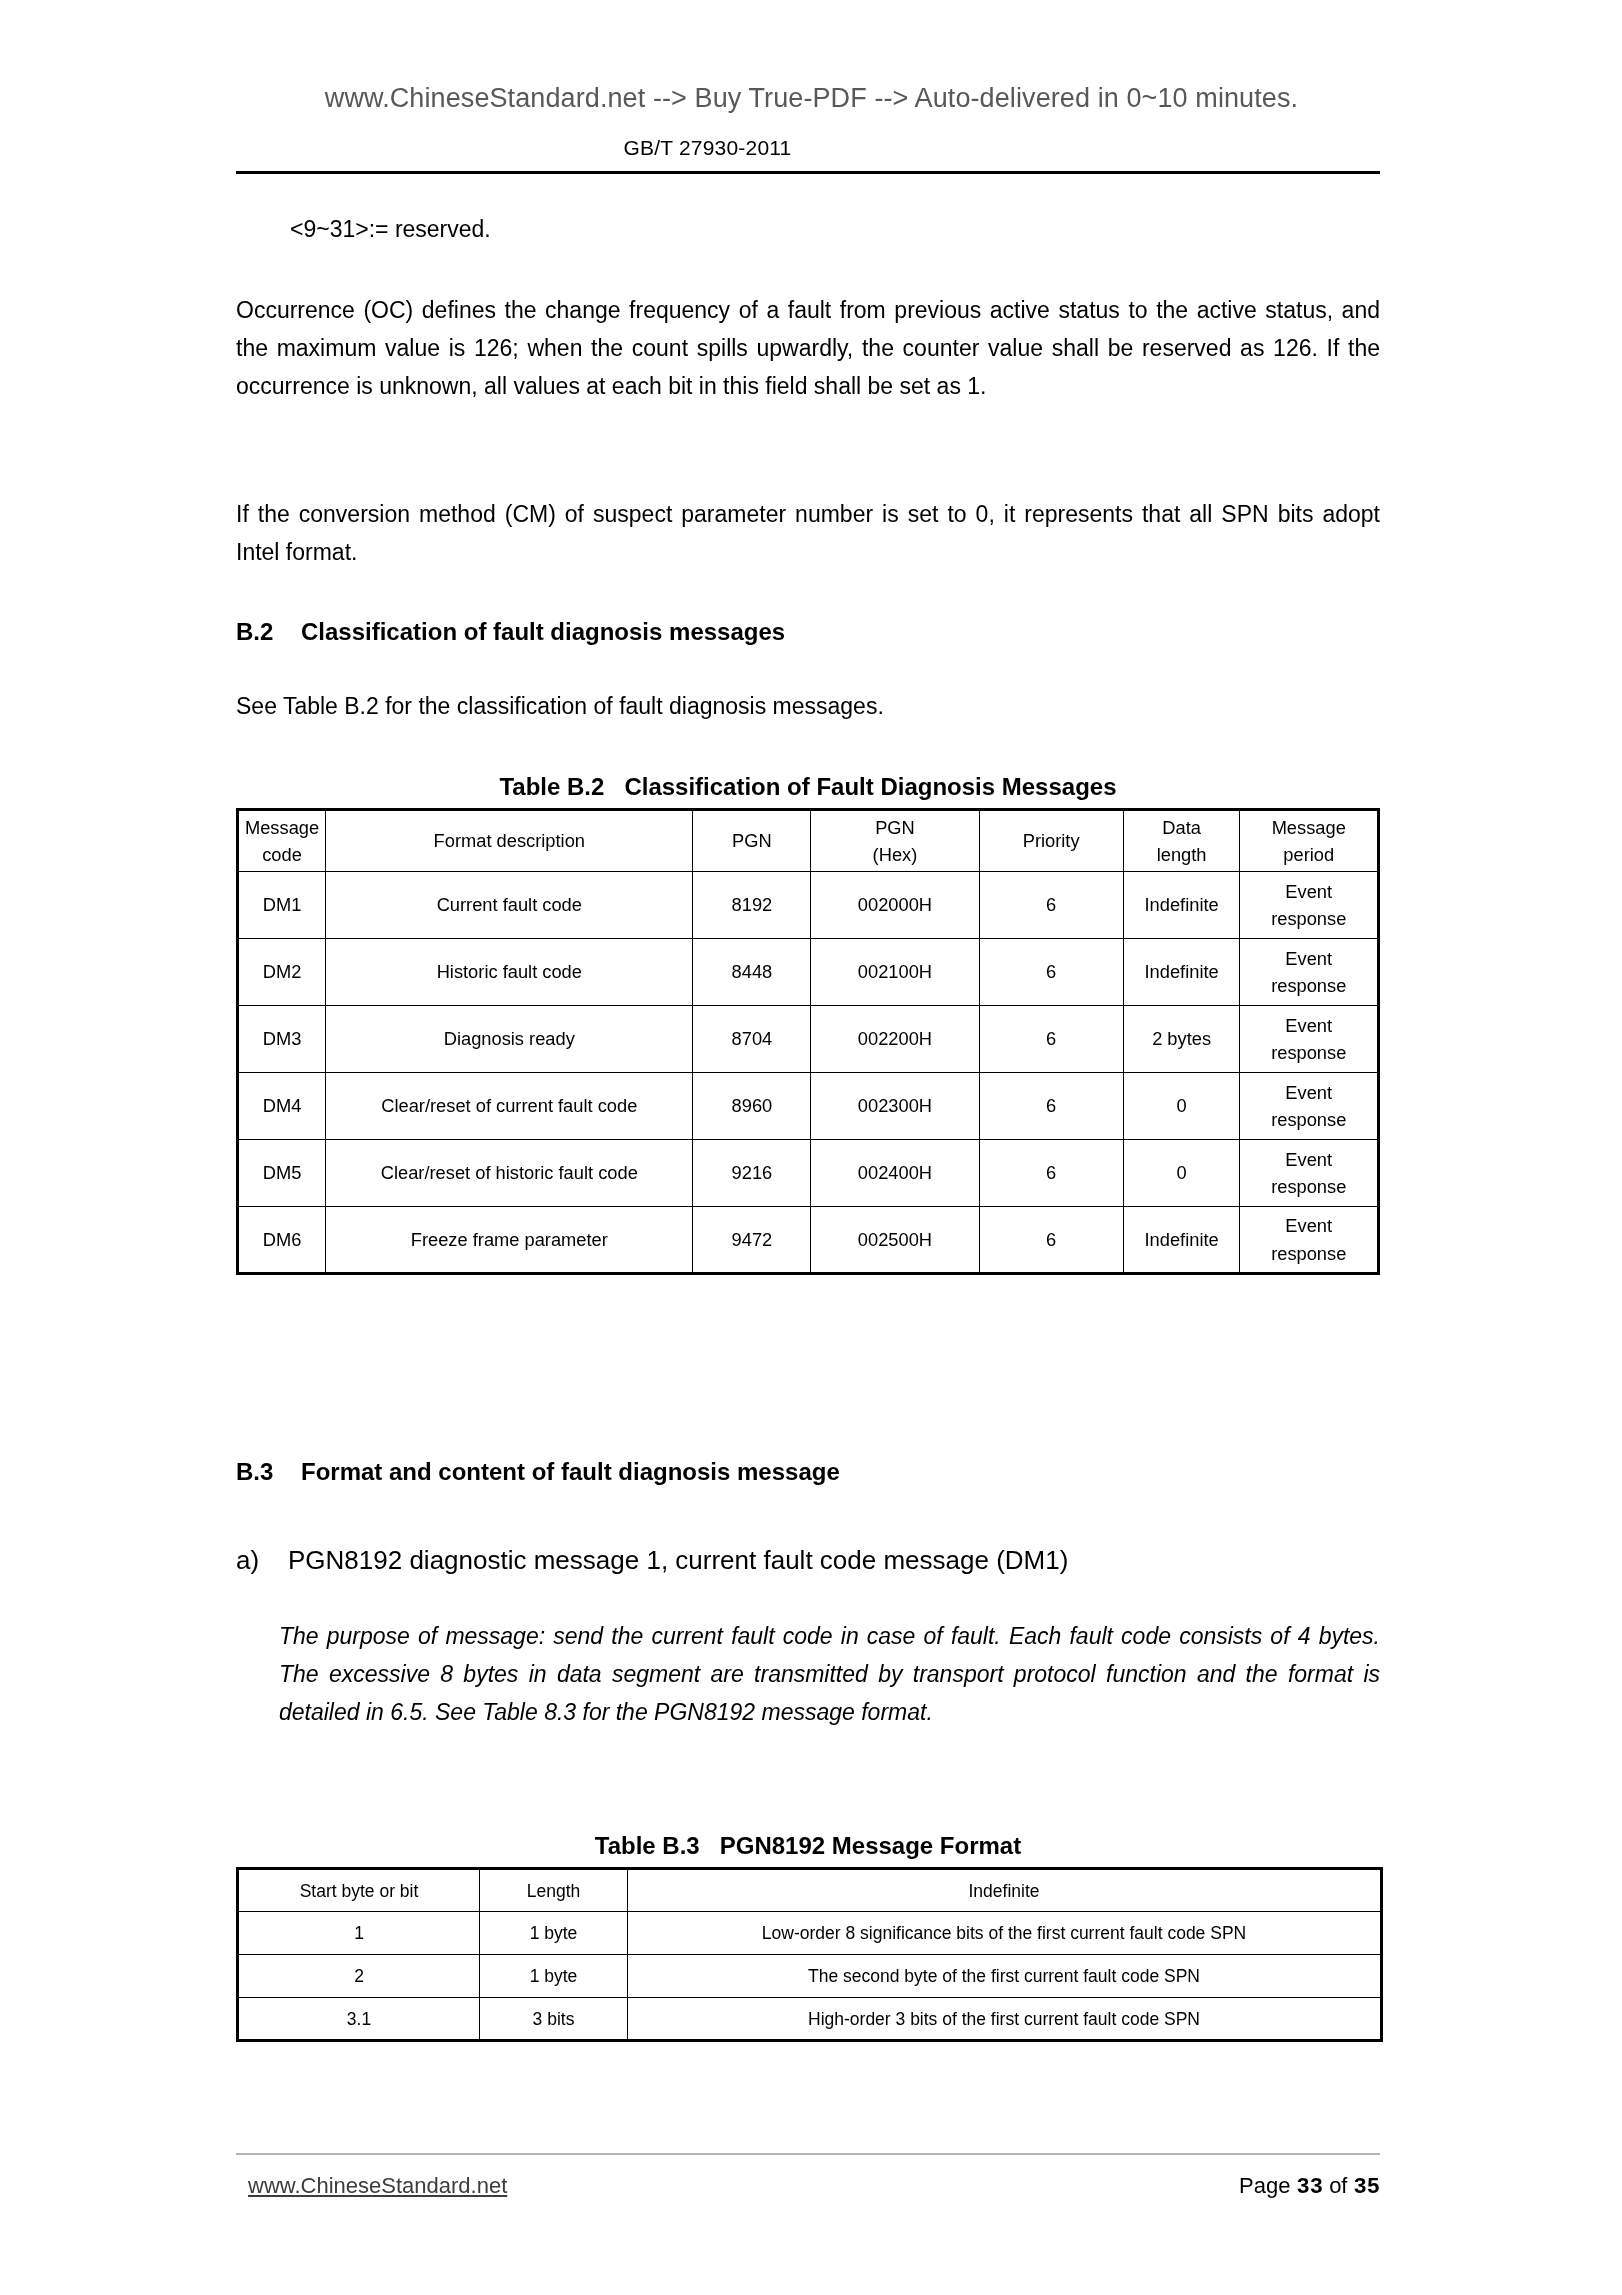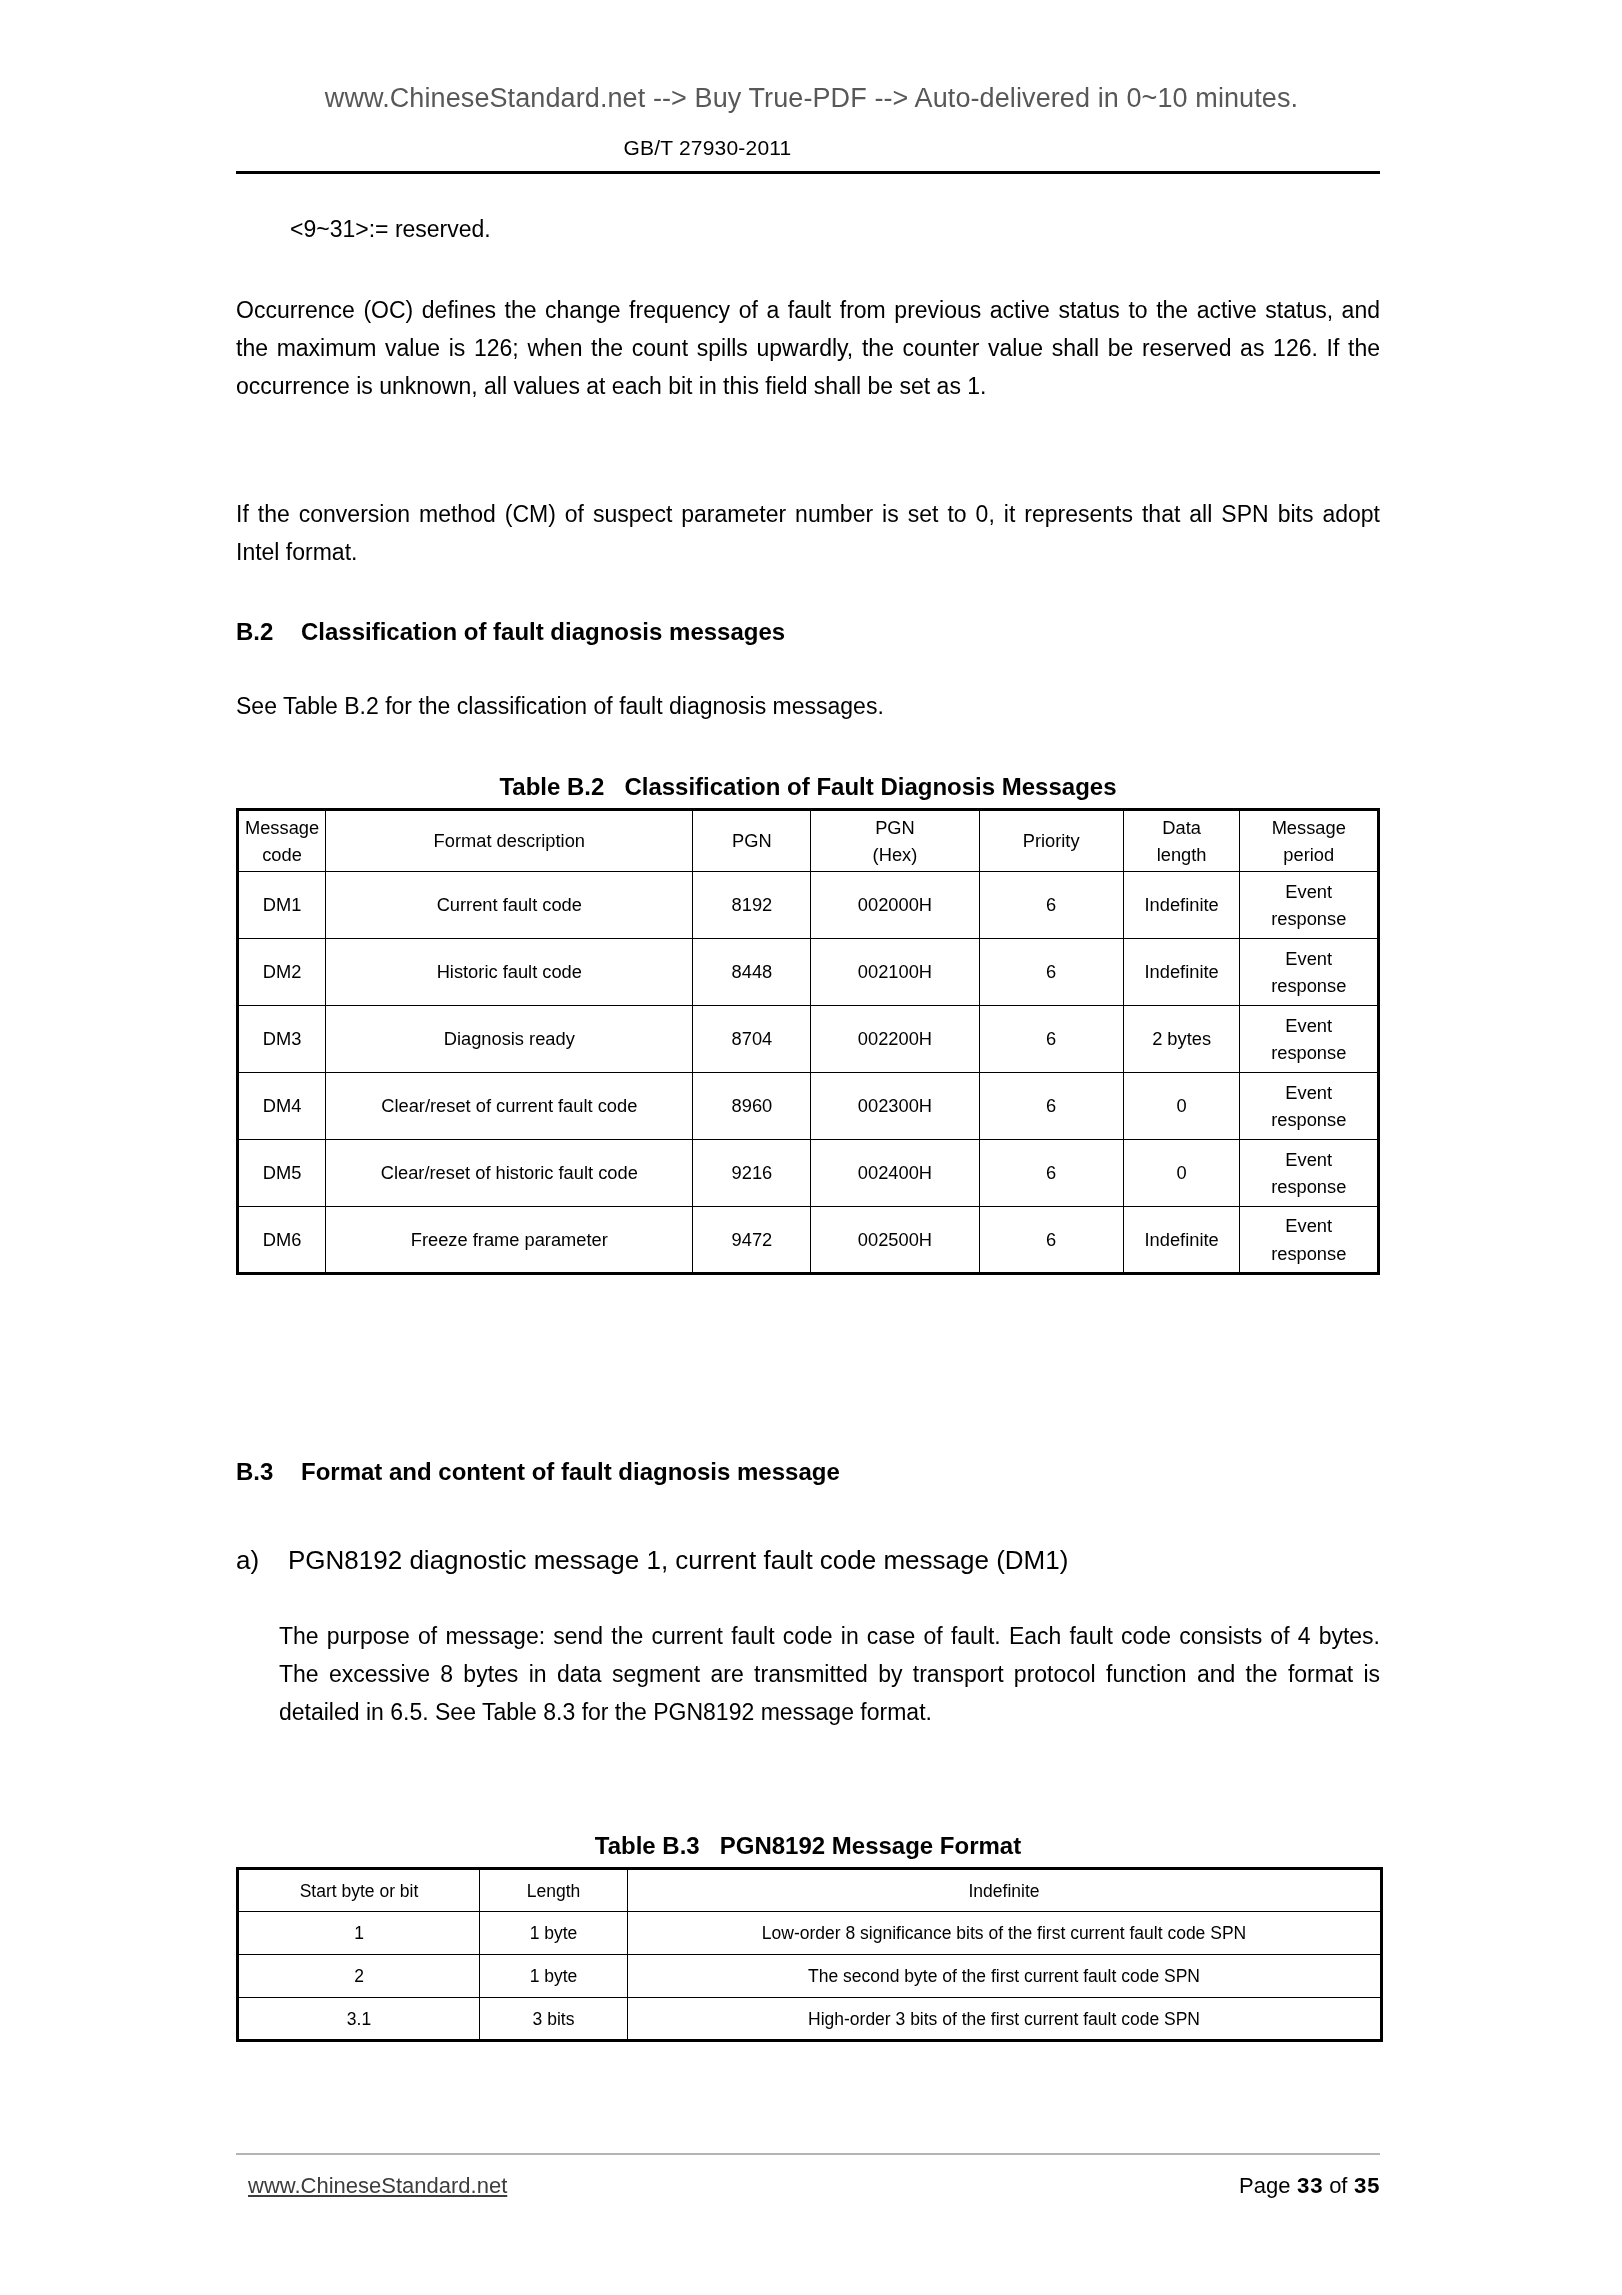--- a/index.html
+++ b/index.html
@@ -120,20 +120,21 @@
     line-height: 38px;
     white-space: nowrap;
   }
   .list-item .lnum { display: inline-block; width: 52px; }
 
   .block-purpose {
     position: absolute;
     left: 43px;
     top: 1594px;
     width: 1101px;
+    font-style: italic;
   }
 
   
   .tbl-caption {
     position: absolute;
     left: 0;
     width: 1144px;
     text-align: center;
     font-weight: bold;
     font-size: 24px;

